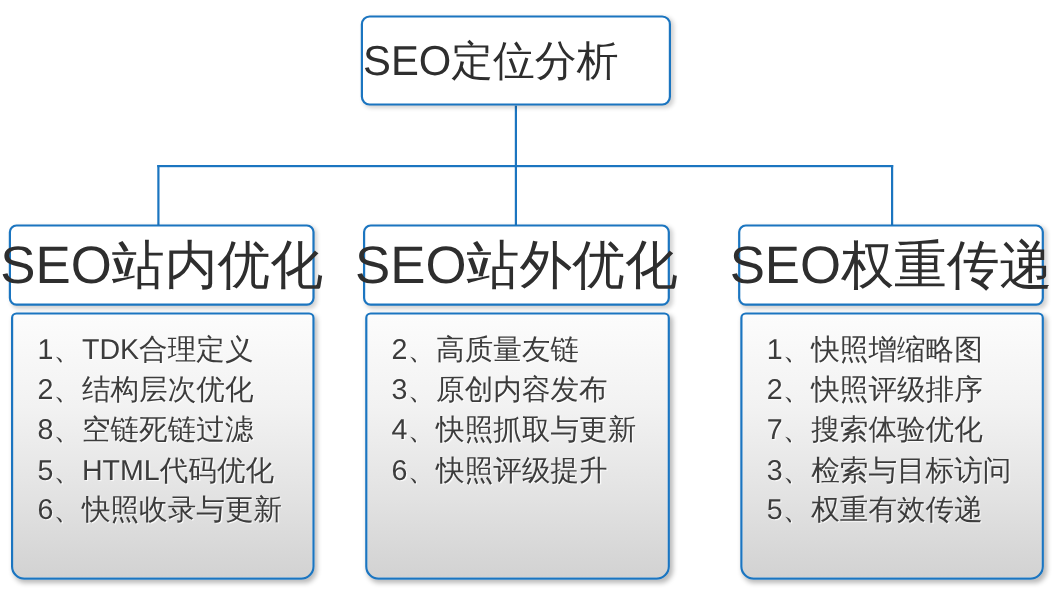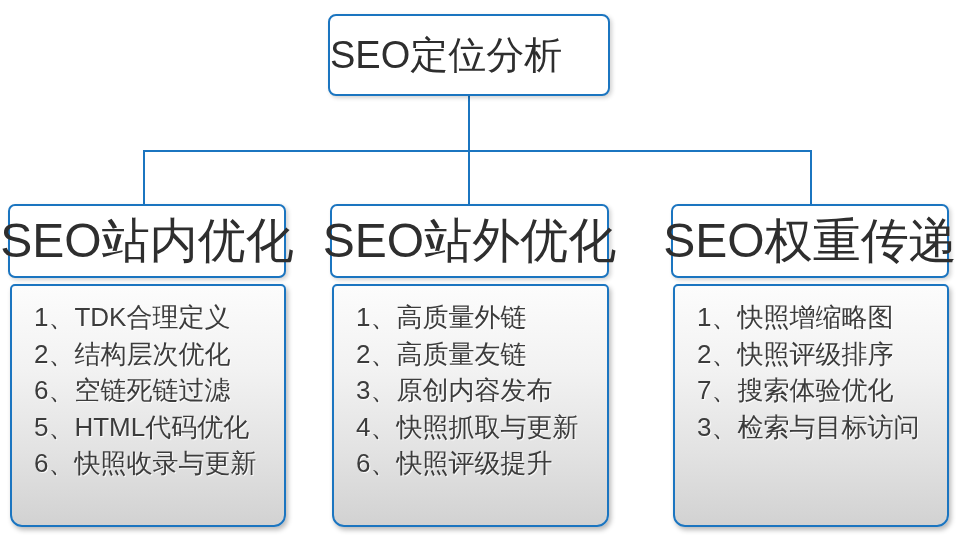--- a/index.html
+++ b/index.html
@@ -95,49 +95,49 @@
   </div>
 
   <div class="column" id="col-0">
     <div class="header-box">
       <span>SEO站内优化</span>
     </div>
     <div class="list-box">
       <ul>
         <li>1、TDK合理定义</li>
         <li>2、结构层次优化</li>
-        <li>6、空链死链过滤</li>
+        <li>8、空链死链过滤</li>
         <li>5、HTML代码优化</li>
         <li>6、快照收录与更新</li>
       </ul>
     </div>
   </div>
 
   <div class="column" id="col-1">
     <div class="header-box">
       <span>SEO站外优化</span>
     </div>
     <div class="list-box">
       <ul>
-        <li>1、高质量外链</li>
         <li>2、高质量友链</li>
         <li>3、原创内容发布</li>
         <li>4、快照抓取与更新</li>
         <li>6、快照评级提升</li>
       </ul>
     </div>
   </div>
 
   <div class="column" id="col-2">
     <div class="header-box">
       <span>SEO权重传递</span>
     </div>
     <div class="list-box">
       <ul>
         <li>1、快照增缩略图</li>
         <li>2、快照评级排序</li>
         <li>7、搜索体验优化</li>
         <li>3、检索与目标访问</li>
+        <li>5、权重有效传递</li>
       </ul>
     </div>
   </div>
 
 </div>
 
 </body></html>

